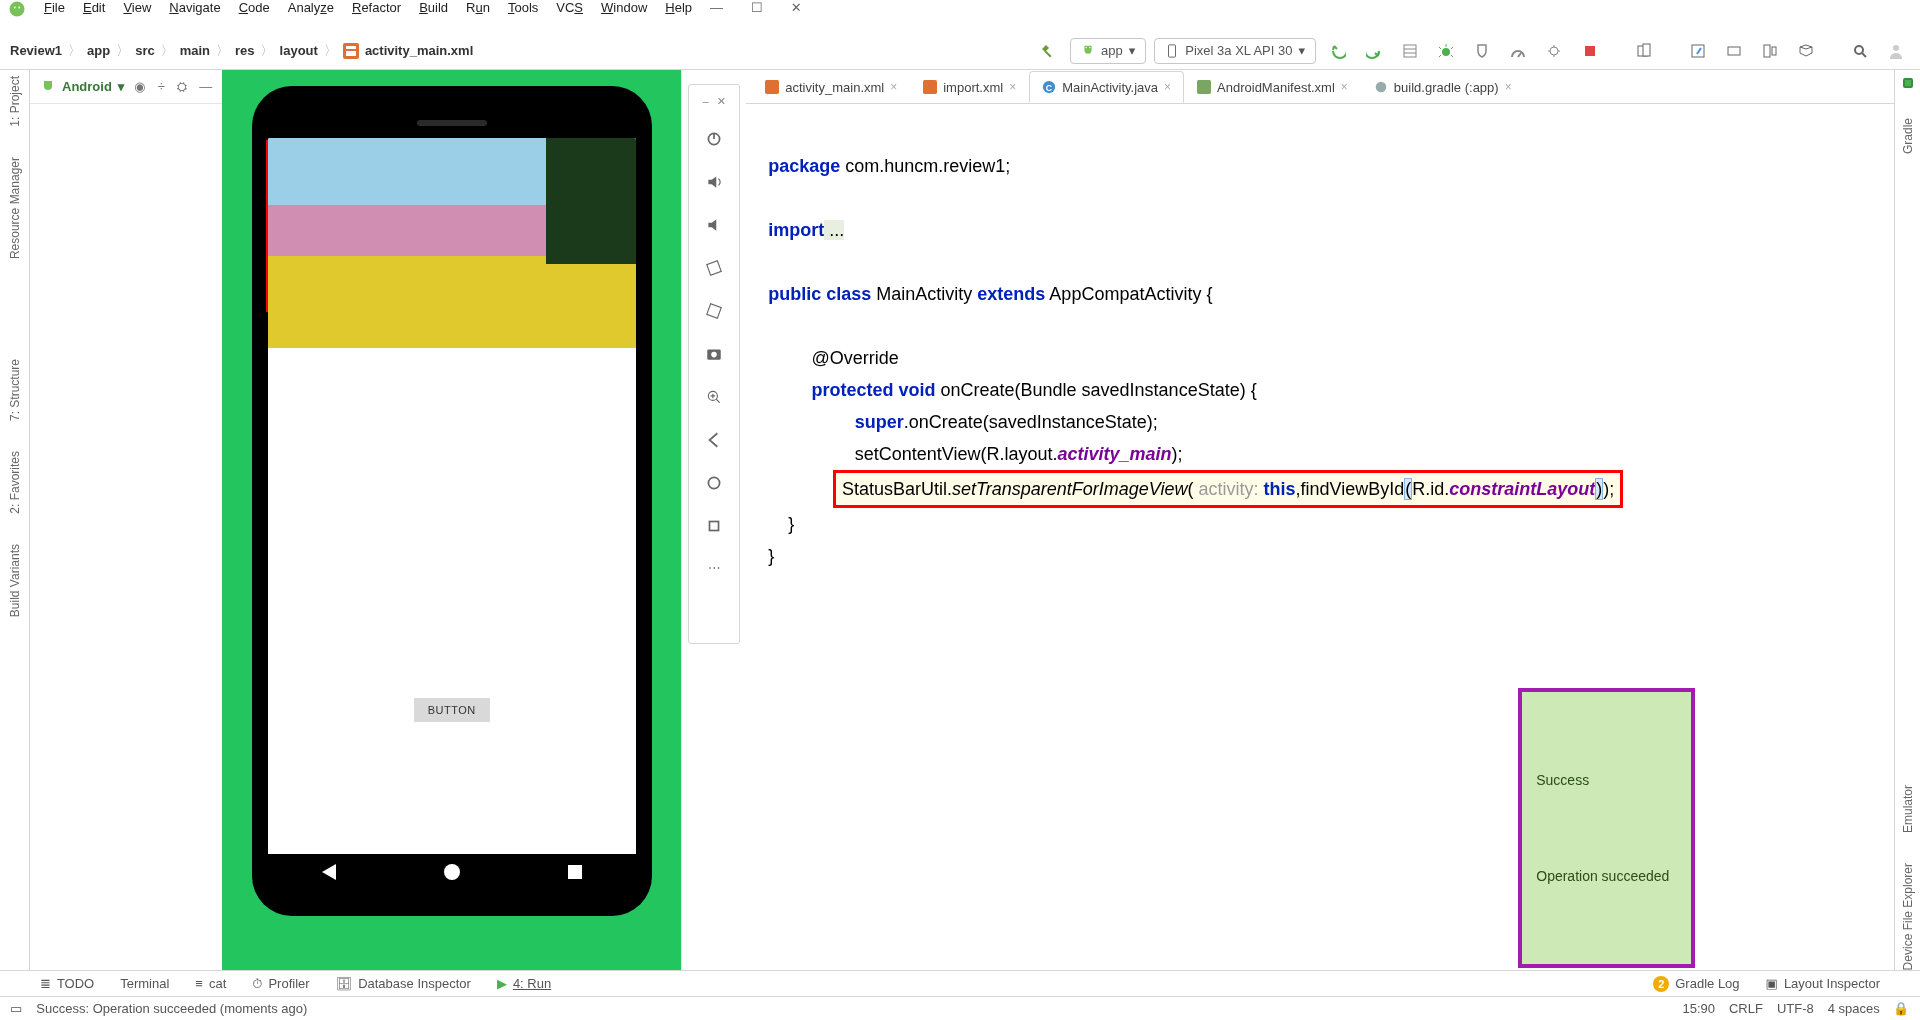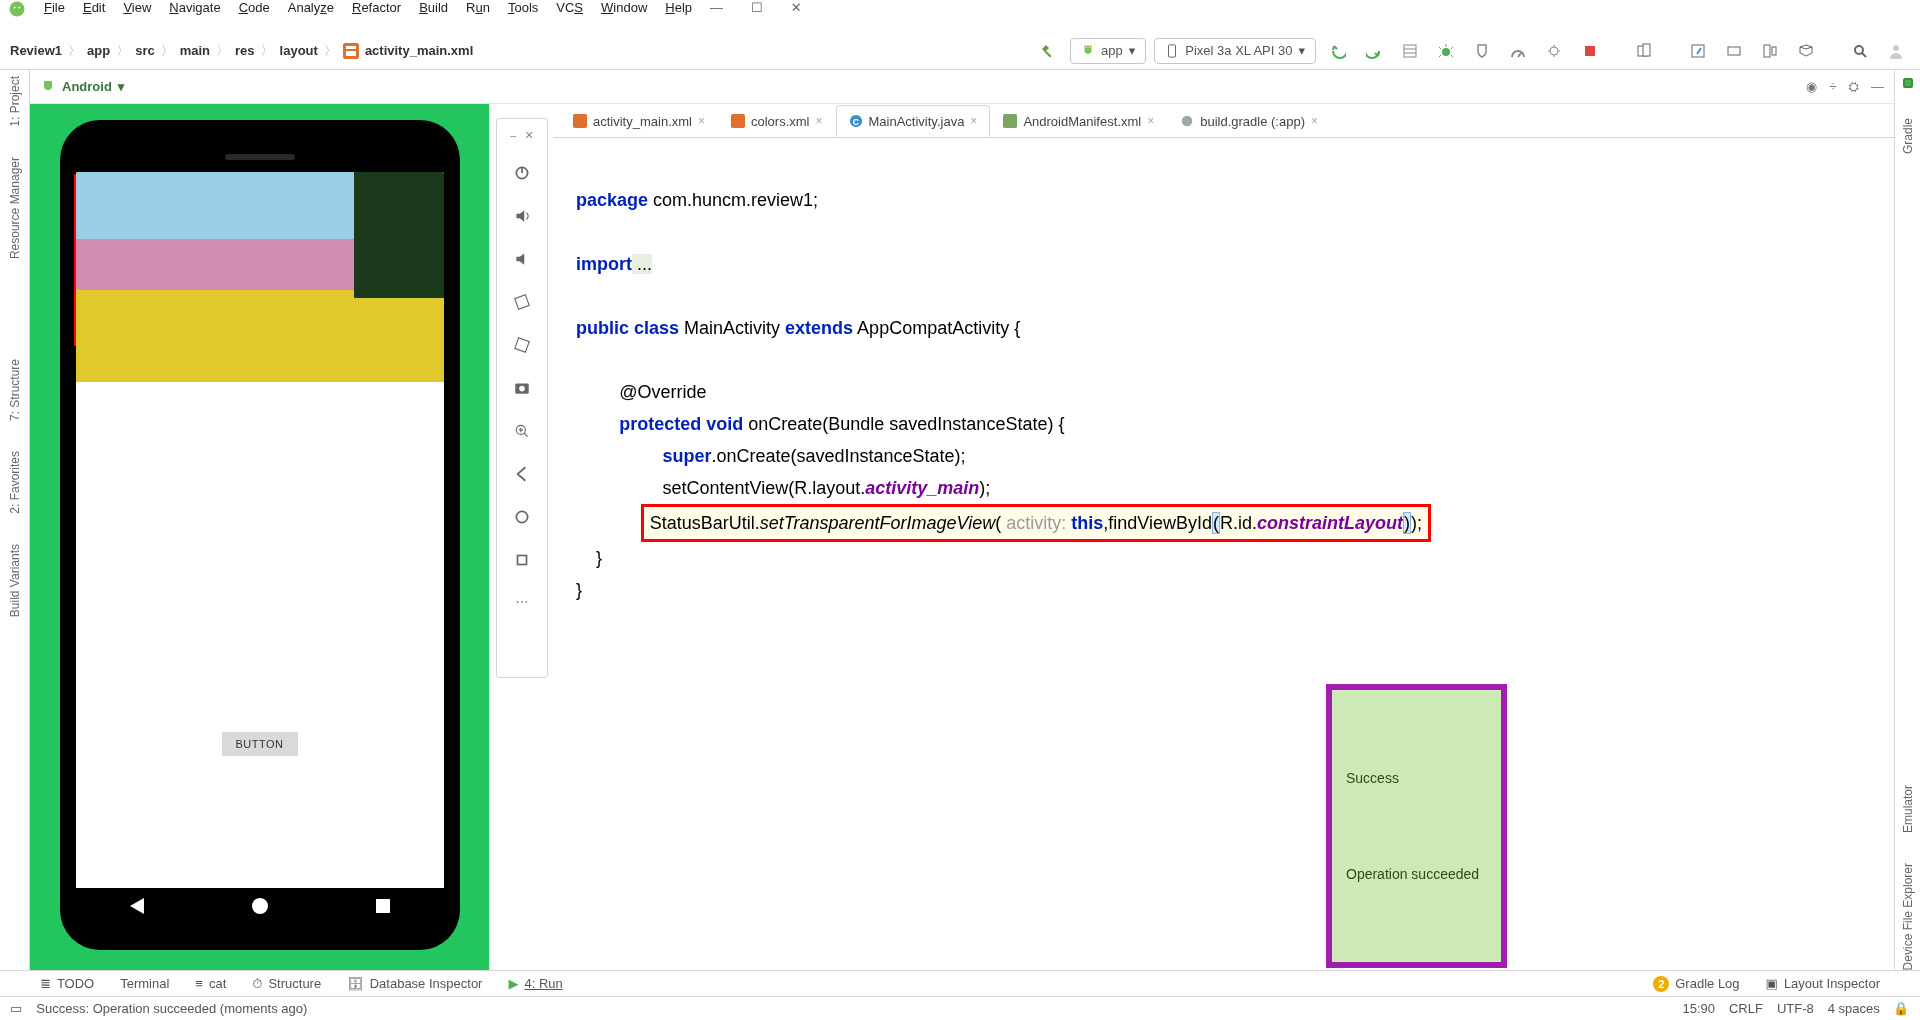--- a/index.html
+++ b/index.html
@@ -26,21 +26,21 @@
   .tb-group svg { width:16px; height:16px; }
 
   
   .main { position:absolute; top:70px; bottom:50px; left:0; right:0; display:flex; }
 
   
   .left-gutter { width:30px; border-right:1px solid #d6d6d6; display:flex; flex-direction:column; align-items:center; padding-top:6px; gap:30px; }
   .vlabel { writing-mode:vertical-rl; transform:rotate(180deg); font-size:12px; color:#666; display:flex; align-items:center; gap:6px; }
 
   
-  .center { flex:1; display:flex; flex-direction:column; }
+  .center { flex:1; display:flex; flex-direction:row; }
 
   
   .preview-header { height:34px; display:flex; align-items:center; gap:10px; padding:0 10px; border-bottom:1px solid #e6e6e6; }
   .preview-header .android { color:#3c763d; font-weight:600; display:flex; align-items:center; gap:6px; }
   .preview-header .right-icons { margin-left:auto; display:flex; gap:12px; color:#777; }
 
   .design-split { flex:1; display:flex; }
 
   
   .preview-panel { width:460px; background:#22c55e; position:relative; border-right:1px solid #e6e6e6; display:flex; justify-content:center; padding-top:16px; }
@@ -82,21 +82,21 @@
   .hint { color:#9a9a9a; }
   .hlline { border:3px solid #f00; display:inline-block; padding:0 6px; background:#fffde8; }
   .brkt { background:#d6e9ff; border:1px solid #8ab5e0; }
 
   
   .right-gutter { width:26px; border-left:1px solid #d6d6d6; display:flex; flex-direction:column; align-items:center; padding-top:8px; gap:30px; }
   .right-gutter .vlabel { color:#666; }
   .right-gutter .ok { width:10px; height:10px; background:#4caf50; border:2px solid #388e3c; border-radius:2px; }
 
   
-  .toast { position:absolute; left:772px; bottom:2px; background:#cce9b6; border:6px solid #a21caf; padding:8px 22px 8px 14px; font-size:14px; color:#2b4d17; }
+  .toast { position:absolute; left:772px; bottom:2px; background:#cce9b6; border:4px solid #a21caf; padding:8px 22px 8px 14px; font-size:14px; color:#2b4d17; }
 
   
   .bottombar { position:absolute; bottom:24px; left:0; right:0; height:26px; border-top:1px solid #d6d6d6; display:flex; align-items:center; gap:26px; padding:0 40px; font-size:13px; color:#555; }
   .bottombar .it { display:flex; align-items:center; gap:6px; }
   .bottombar .spacer { flex:1; }
   .bottombar .badge { background:#f0ad00; color:#fff; border-radius:50%; width:16px; height:16px; display:flex; align-items:center; justify-content:center; font-size:11px; font-weight:700; }
 
   
   .statusbar { position:absolute; bottom:0; left:0; right:0; height:24px; border-top:1px solid #d6d6d6; display:flex; align-items:center; padding:0 10px; font-size:13px; color:#555; gap:14px; }
   .statusbar .spacer { flex:1; }
@@ -376,21 +376,21 @@
               <svg viewBox="0 0 16 16">
                 <rect width="16" height="16" fill="#e07031" rx="2"></rect>
               </svg>
               <span>activity_main.xml</span>
               <span class="close">×</span>
             </div>
           <div class="tab">
               <svg viewBox="0 0 16 16">
                 <rect width="16" height="16" fill="#e07031" rx="2"></rect>
               </svg>
-              <span>colors.xml</span>
+              <span>import.xml</span>
               <span class="close">×</span>
             </div>
           <div class="tab active">
               <svg viewBox="0 0 16 16">
                 <circle cx="8" cy="8" r="7" fill="#3e8ed0"></circle>
                 <text x="8" y="12" text-anchor="middle" fill="#fff" font-size="10" font-weight="700">C</text>
               </svg>
               <span>MainActivity.java</span>
               <span class="close">×</span>
             </div>
@@ -449,21 +449,21 @@
       </div>
   </div>
 </div>
 
 <div class="bottombar">
   <div class="it">≣ <span>TODO</span></div>
   <div class="it">
       <span>Terminal</span>
     </div>
   <div class="it"><span>≡</span> cat</div>
-  <div class="it">⏱ <span>Structure</span></div>
+  <div class="it">⏱ <span>Profiler</span></div>
   <div class="it">🗄 <span>Database Inspector</span></div>
   <div class="it">
       <span style="color:#4caf50">▶</span> 
       <u>4: Run</u>
     </div>
   <div class="spacer"></div>
   <div class="it">
       <span class="badge">2</span> 
       <span>Gradle Log</span>
     </div>

